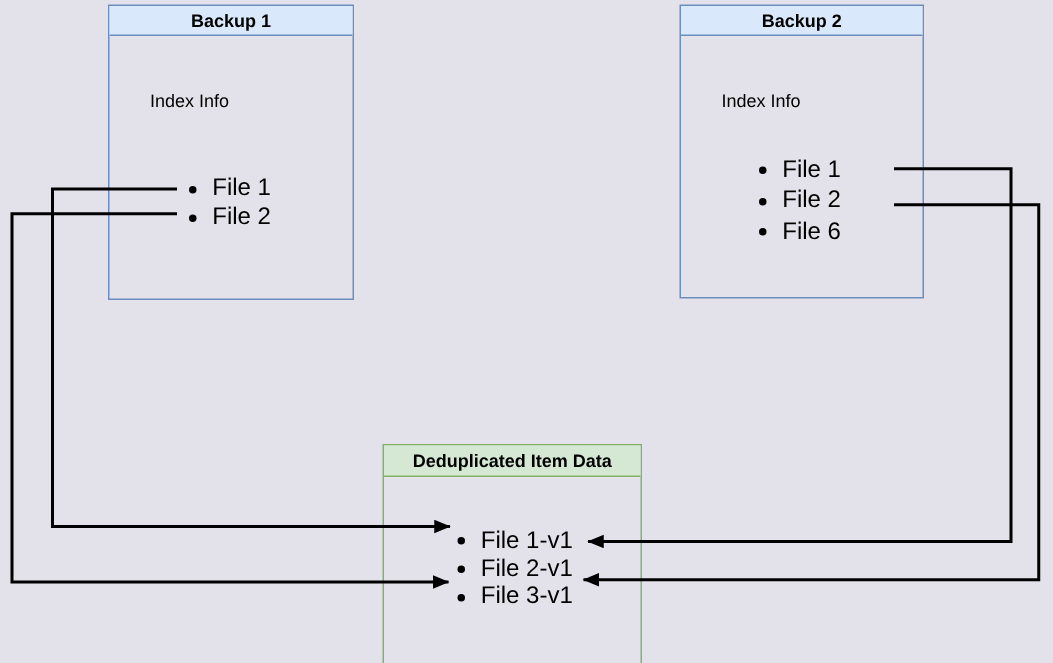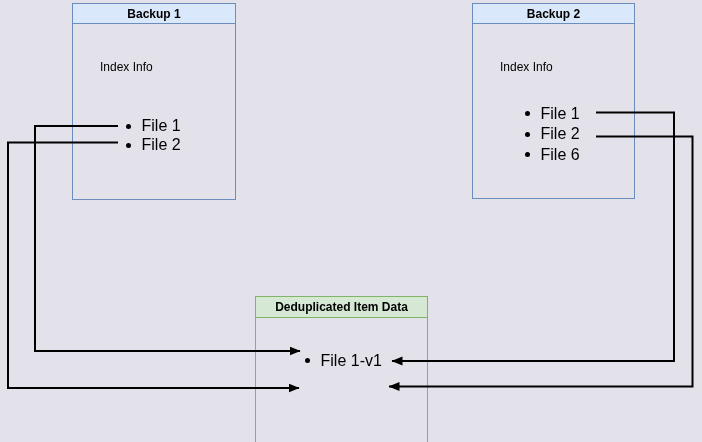--- a/index.html
+++ b/index.html
@@ -64,21 +64,21 @@
     height: 5px;
     border-radius: 50%;
     background: var(--line, #000);
     margin-right: 11px;
     flex: 0 0 auto;
   }
   .file-label { font-size: 16px; }
 
   
   #backup1 { left: 72px;  top: 3px;   width: 164px; height: 197px; }
-  #backup2 { left: 472px; top: 3px;   width: 163px; height: 196px; }
+  #backup2 { left: 453px; top: 3px;   width: 163px; height: 196px; }
   #dedup   { left: 255px; top: 296px; width: 173px; height: 157px; }
 
   #backup1 .index-label { left: 27px; top: 56px; }
   #backup2 .index-label { left: 27px; top: 56px; }
 
   #backup1 ul.file-list { left: 52.5px; top: 112.5px; }
   #backup1 ul.file-list li { height: 19px; }
 
   #backup2 ul.file-list { left: 51.5px; top: 99.5px; }
   #backup2 ul.file-list li { height: 20.5px; }
@@ -139,20 +139,28 @@
     </ul>
   </section>
 
   <section class="box green" id="dedup">
     <header class="box-header">Deduplicated Item Data</header>
     <ul class="file-list">
       <li>
         <span class="dot"></span>
         <span class="file-label">File 1-v1</span>
       </li>
+      <li>
+        <span class="dot"></span>
+        <span class="file-label">File 2-v1</span>
+      </li>
+      <li>
+        <span class="dot"></span>
+        <span class="file-label">File 3-v1</span>
+      </li>
     </ul>
   </section>
 
   <svg class="edges" viewBox="0 0 702 442" xmlns="http://www.w3.org/2000/svg">
     <defs>
       <marker id="arrowhead" markerUnits="userSpaceOnUse" markerWidth="13" markerHeight="10" refX="10.5" refY="4.5" orient="auto">
         <path d="M0,0 L11,4.5 L0,9 Z" fill="#000"></path>
       </marker>
     </defs>
     <polyline points="118,126 35,126 35,351 300,351" marker-end="url(#arrowhead)"></polyline>

